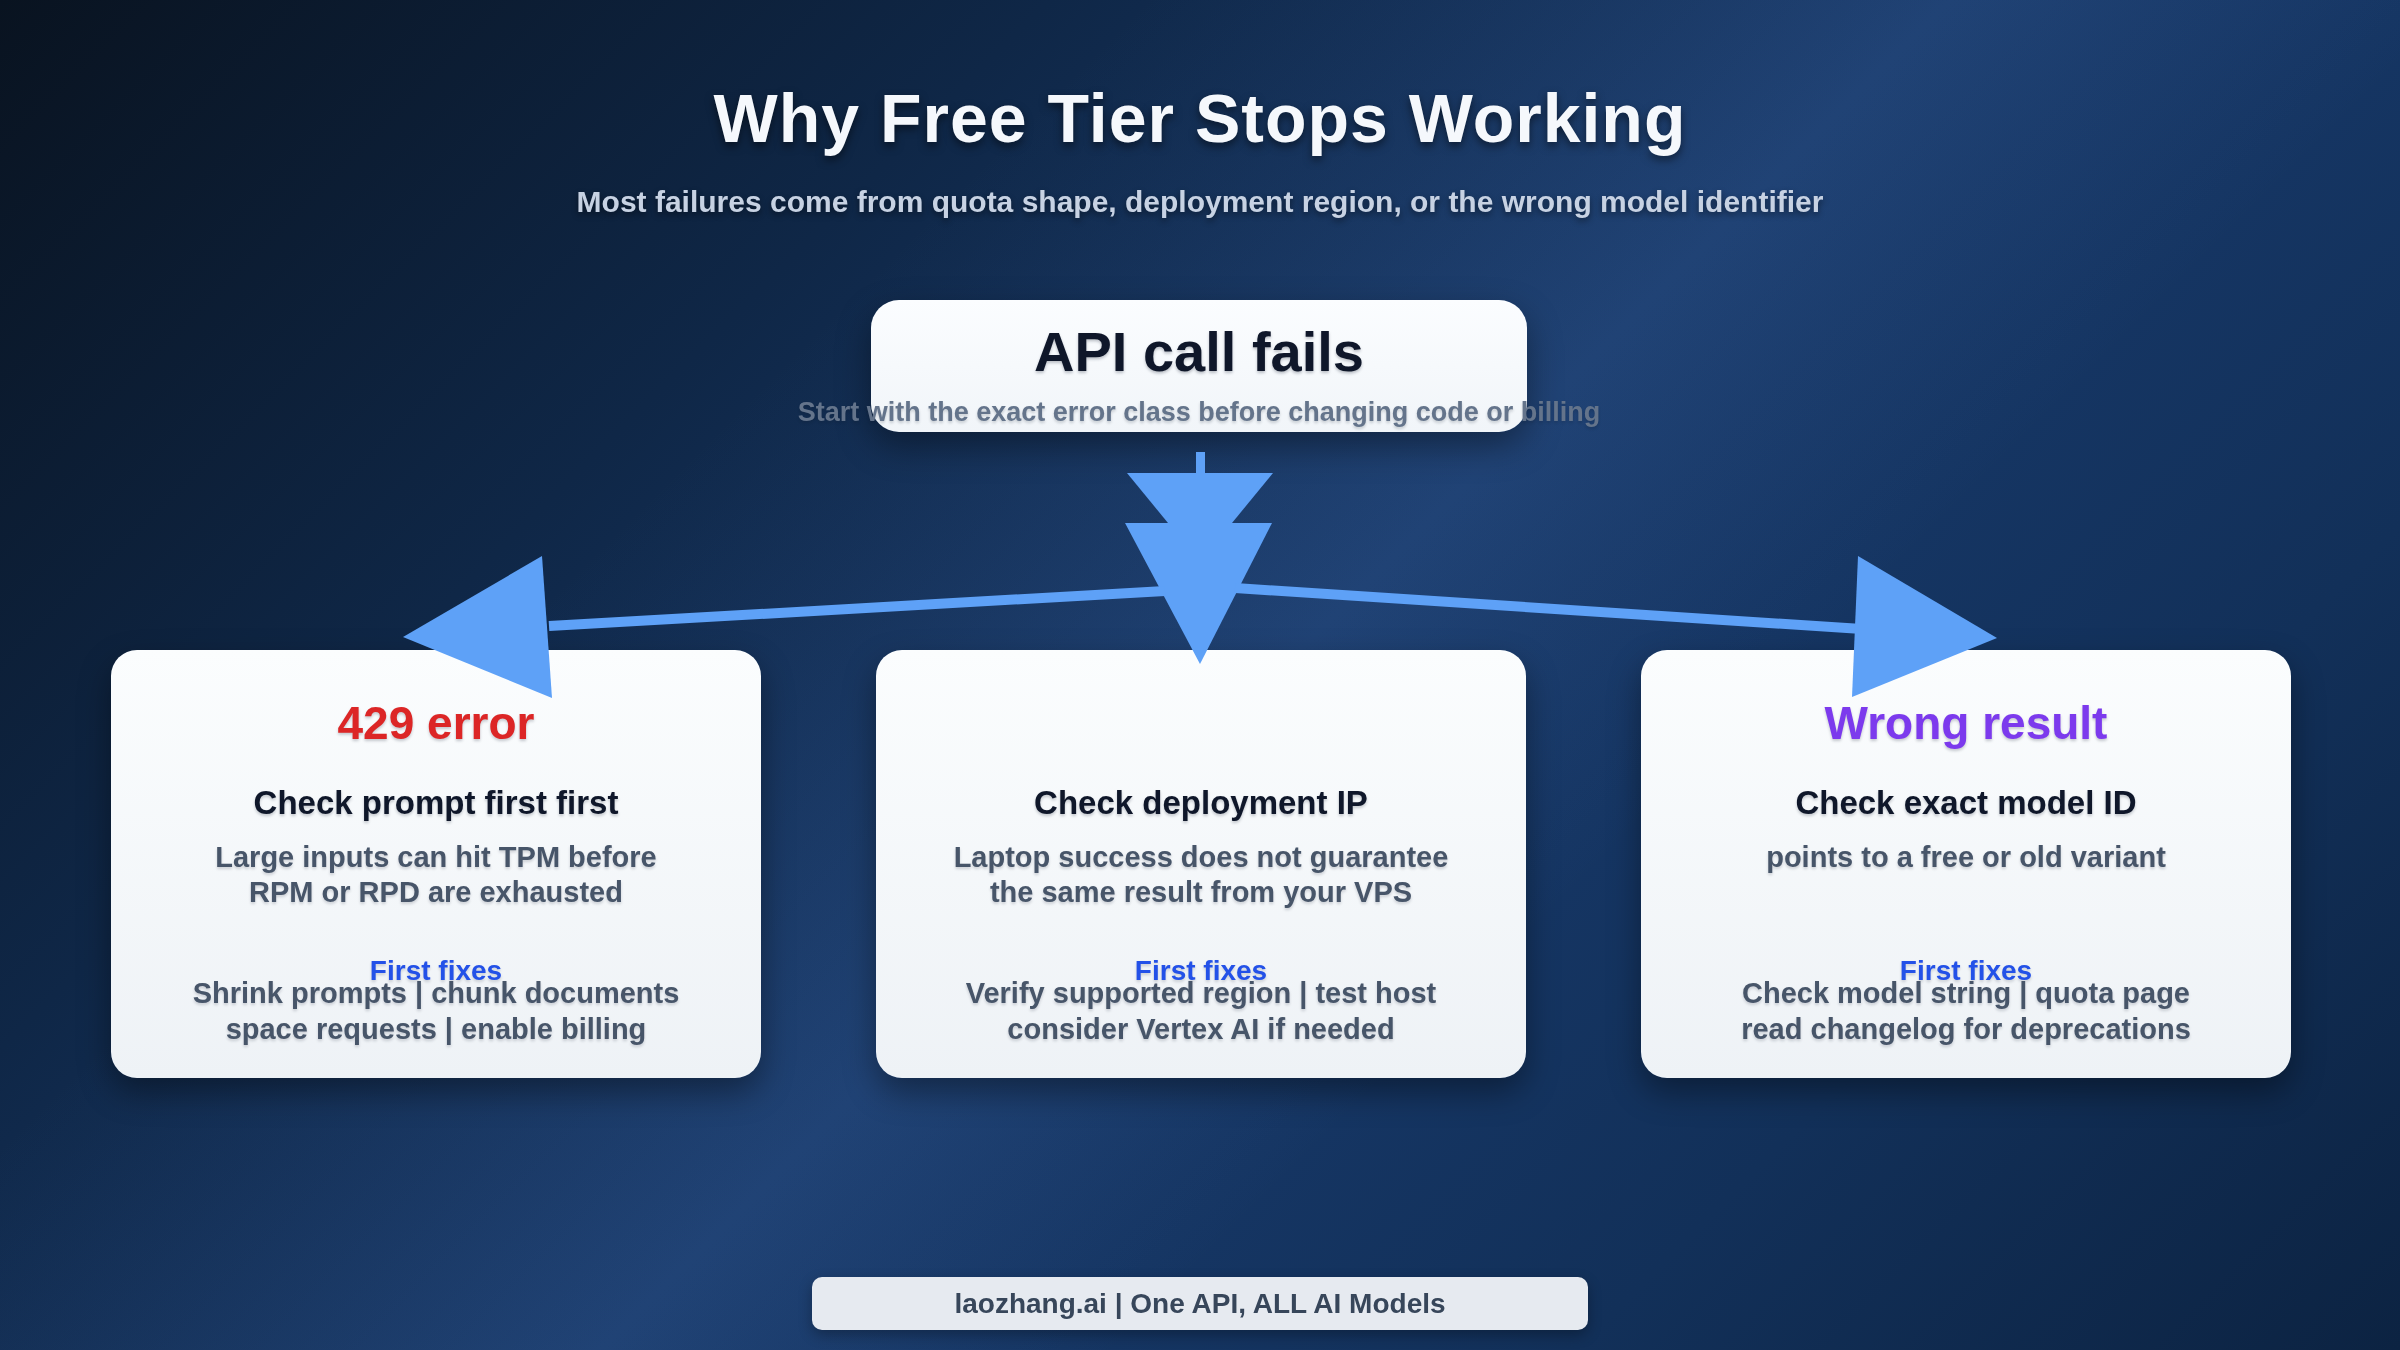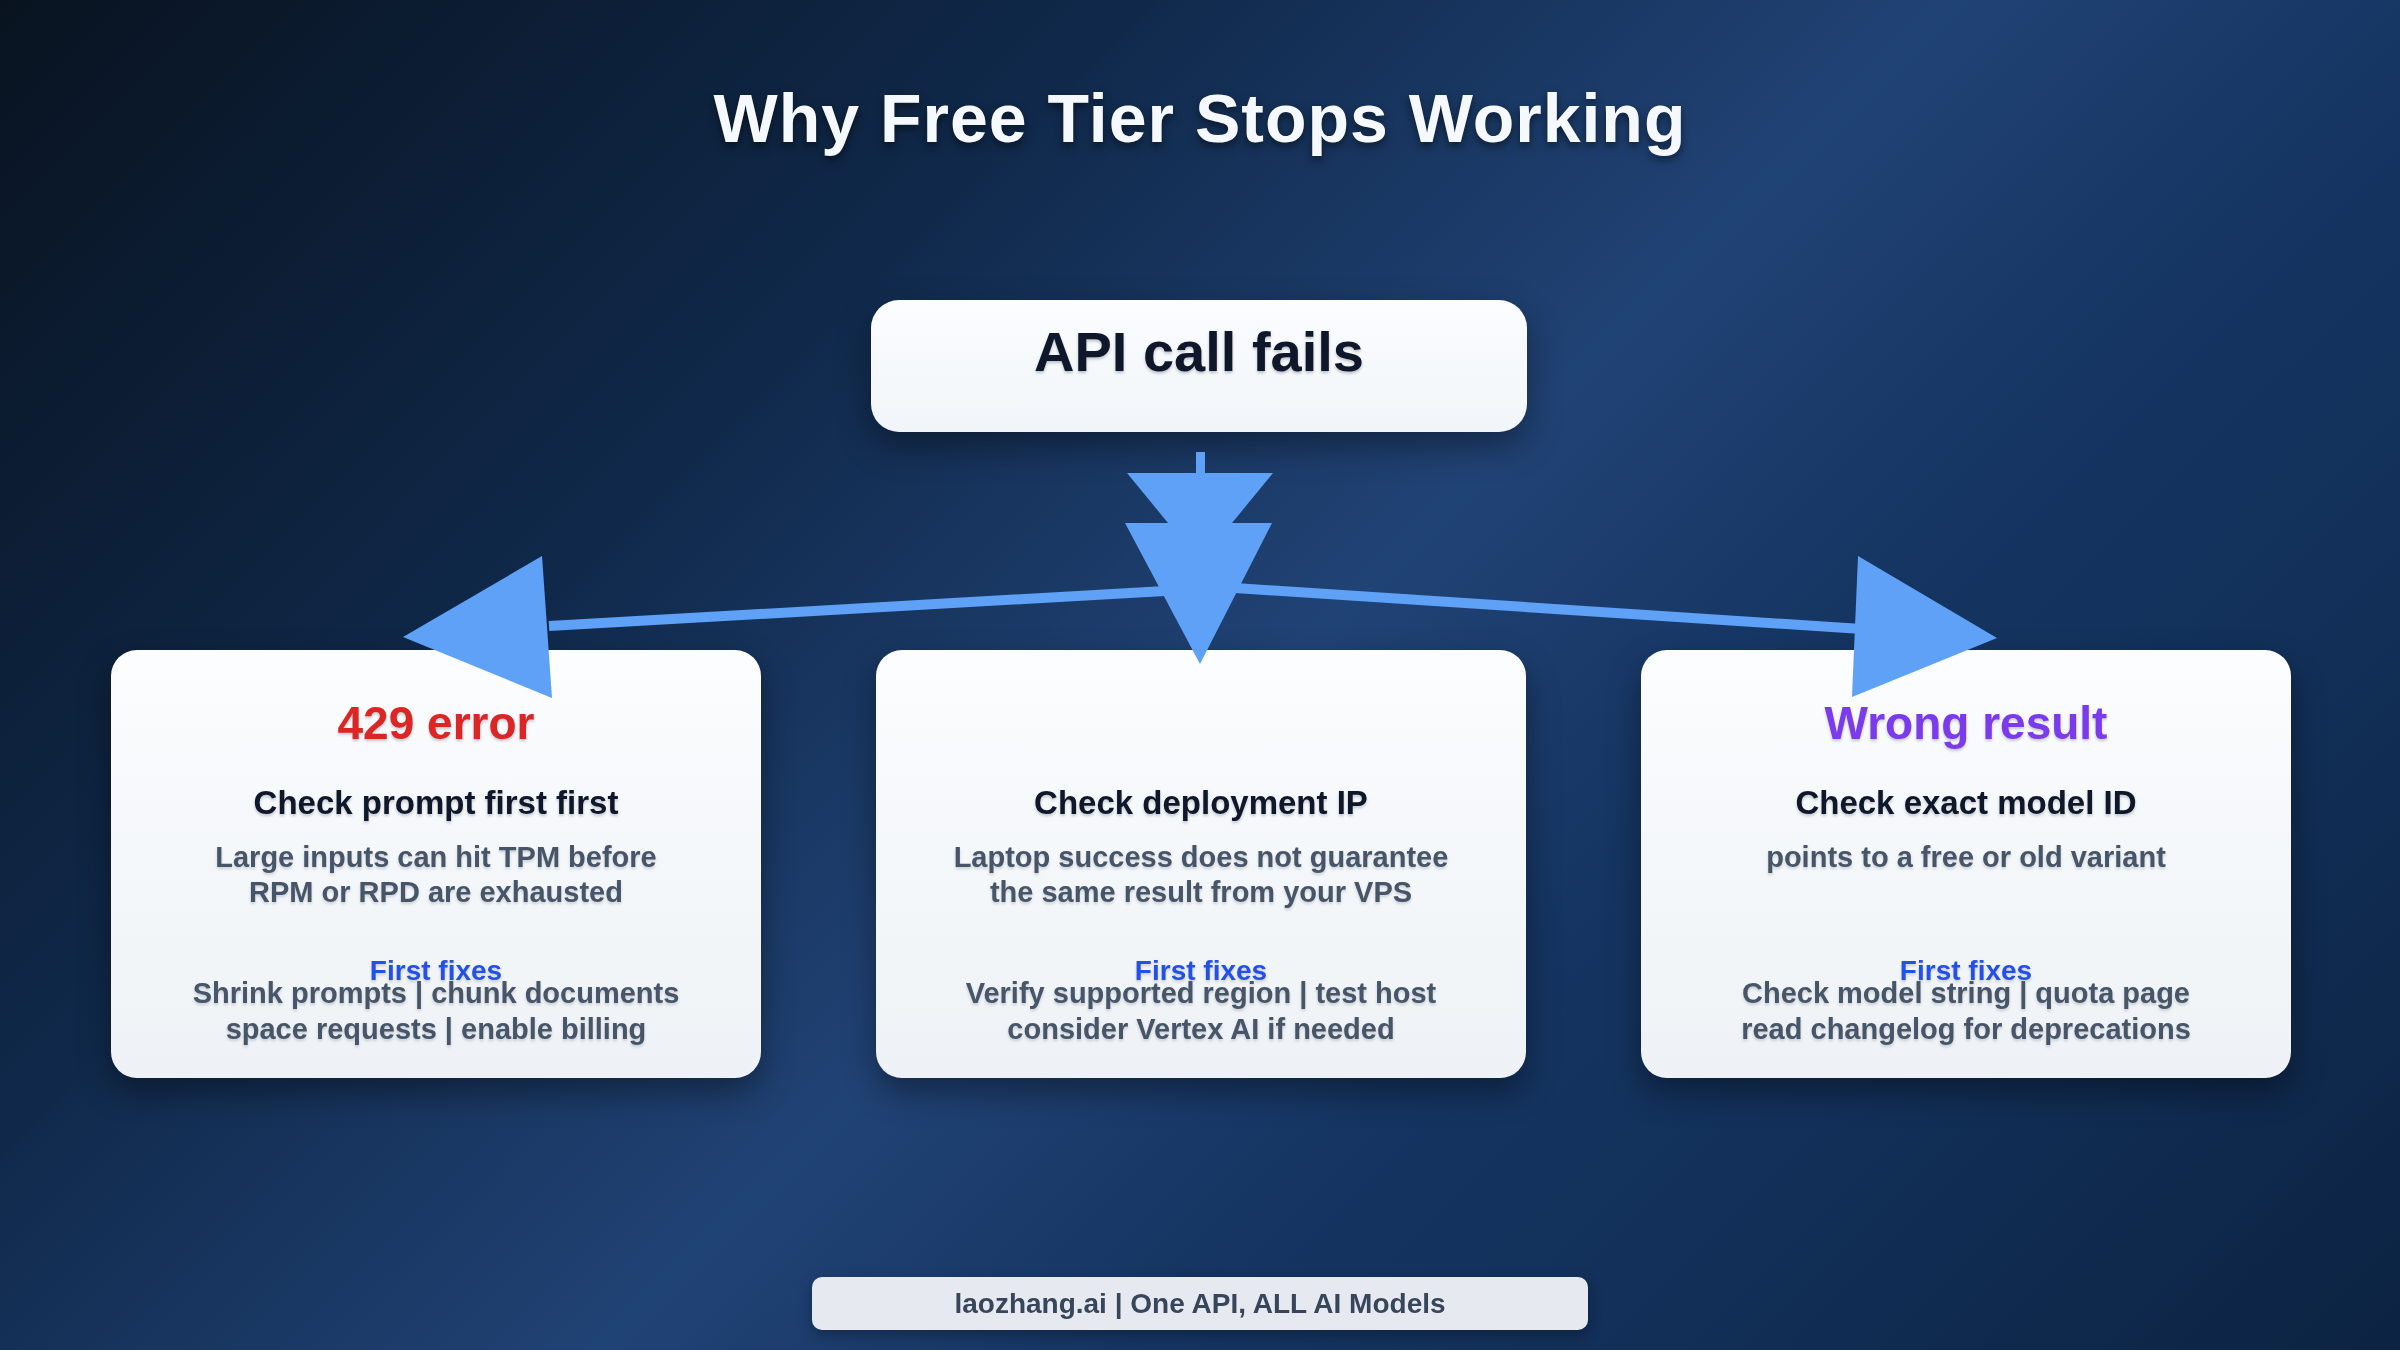--- a/index.html
+++ b/index.html
@@ -74,23 +74,25 @@
     background:#e6eaf0;border-radius:10px;box-shadow:0 5px 14px rgba(0,0,0,0.3);
     text-align:center;font-size:28px;line-height:53px;color:#37465a;z-index:3;
   }
 </style>
 </head>
 <body>
 
 <div class="canvas">
 
   <div class="main-title">Why Free Tier Stops Working</div>
+  <div class="main-subtitle">Most failures come from quota shape, deployment region, or the wrong model identifier</div>
 
   <div class="root-box">
     <div class="root-title">API call fails</div>
+    <div class="root-subtitle">Start with the exact error class before changing code or billing</div>
   </div>
 
   <svg class="arrow-layer" viewBox="0 0 2400 1350" xmlns="http://www.w3.org/2000/svg" aria-hidden="true">
     <g>
       <rect x="1196" y="452" width="9" height="26" fill="#5ea1f7"></rect>
       <polygon points="1127,473 1273,473 1200,562" fill="#5ea1f7"></polygon>
       <polygon points="1125,523 1272,523 1200,664" fill="#5ea1f7"></polygon>
     </g>
     <g>
       <line x1="1165" y1="591" x2="549" y2="626" stroke-width="10" stroke="#5ea1f7"></line>

